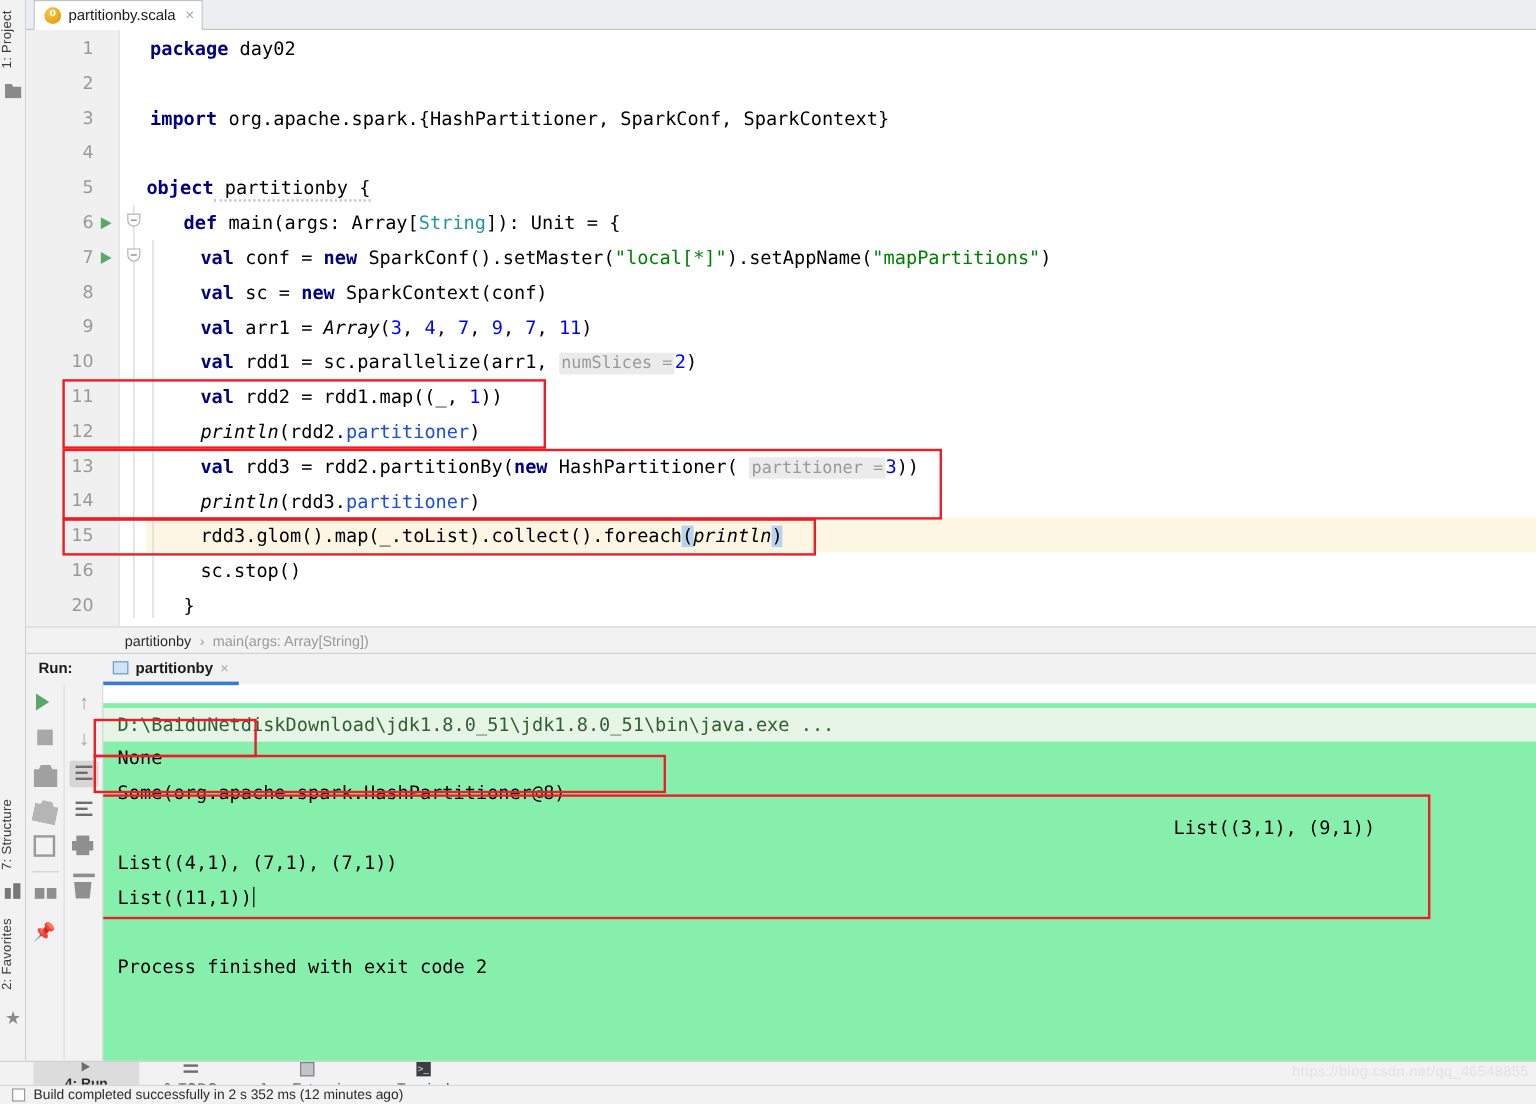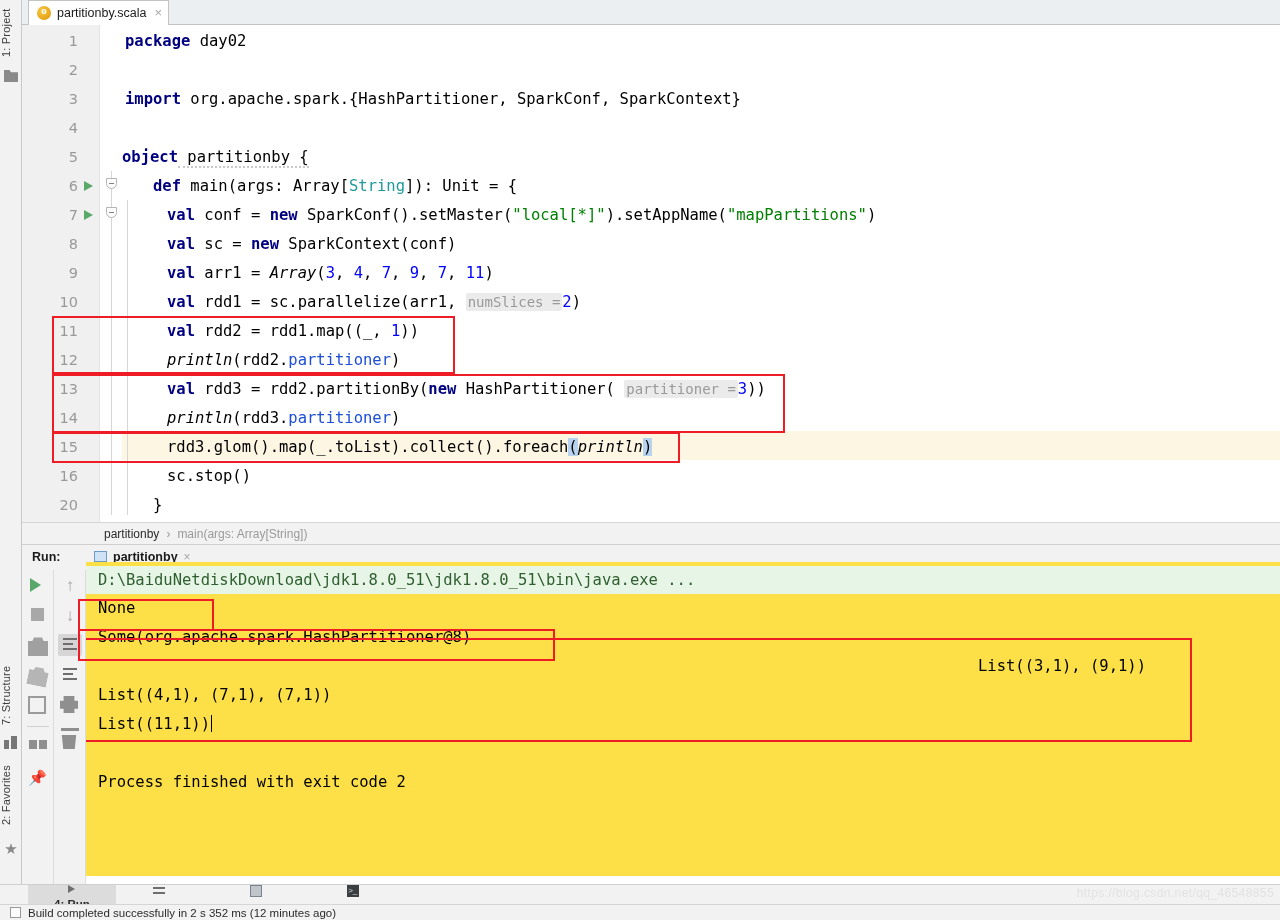--- a/index.html
+++ b/index.html
@@ -220,22 +220,22 @@
   }
   .ic-pin { color: #8a8a8a; font-size: 15px; line-height: 20px; }
   .ic-squares { background: transparent; }
   .ic-squares::before, .ic-squares::after {
     content: ""; position: absolute; background: #8f8f8f;
   }
   .ic-squares::before { left: 1px; top: 6px; width: 8px; height: 9px; }
   .ic-squares::after { left: 11px; top: 6px; width: 8px; height: 9px; }
 
   .console {
-    position: absolute; left: 86px; top: 562px; right: 0; height: 314px;
-    background: #fde047; overflow: hidden;
+    position: absolute; left: 86px; top: 586px; right: 0; height: 314px;
+    background: #86efac; overflow: hidden;
   }
   .cline {
     position: absolute; left: 12px; font-family: "DejaVu Sans Mono", monospace;
     font-size: 15.5px; color: #000000; white-space: pre; line-height: 28px;
   }
   .cmd-bg {
     position: absolute; left: 0; right: 0; height: 28px; background: #e7f5e7;
   }
   .cmd-text { color: #2f5f2f; }
   .caret {

